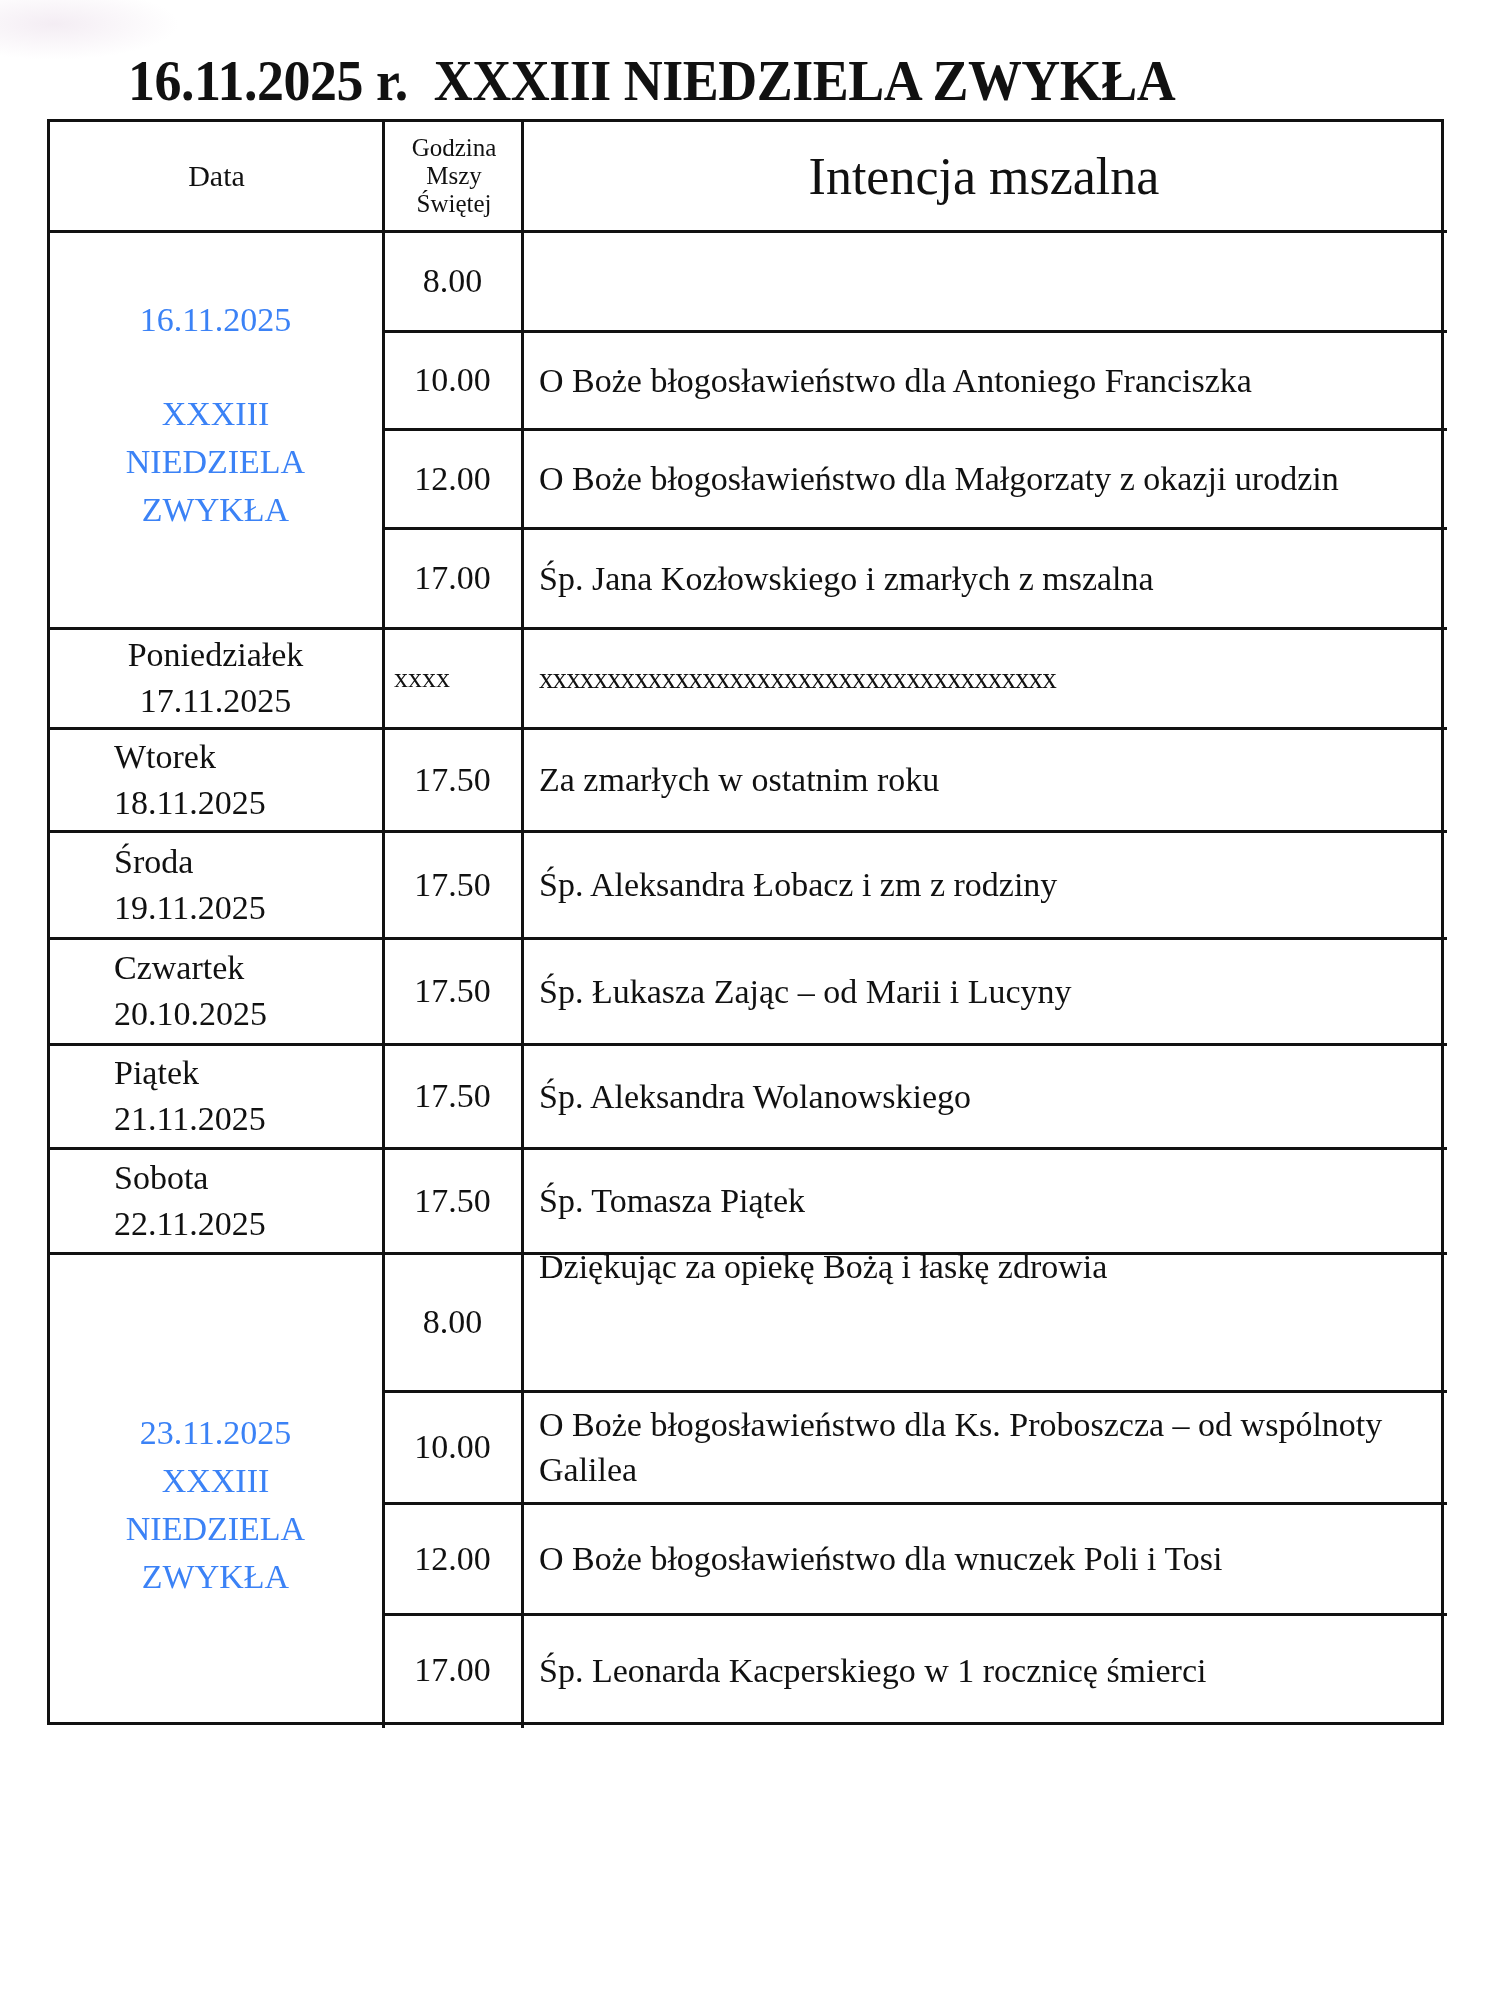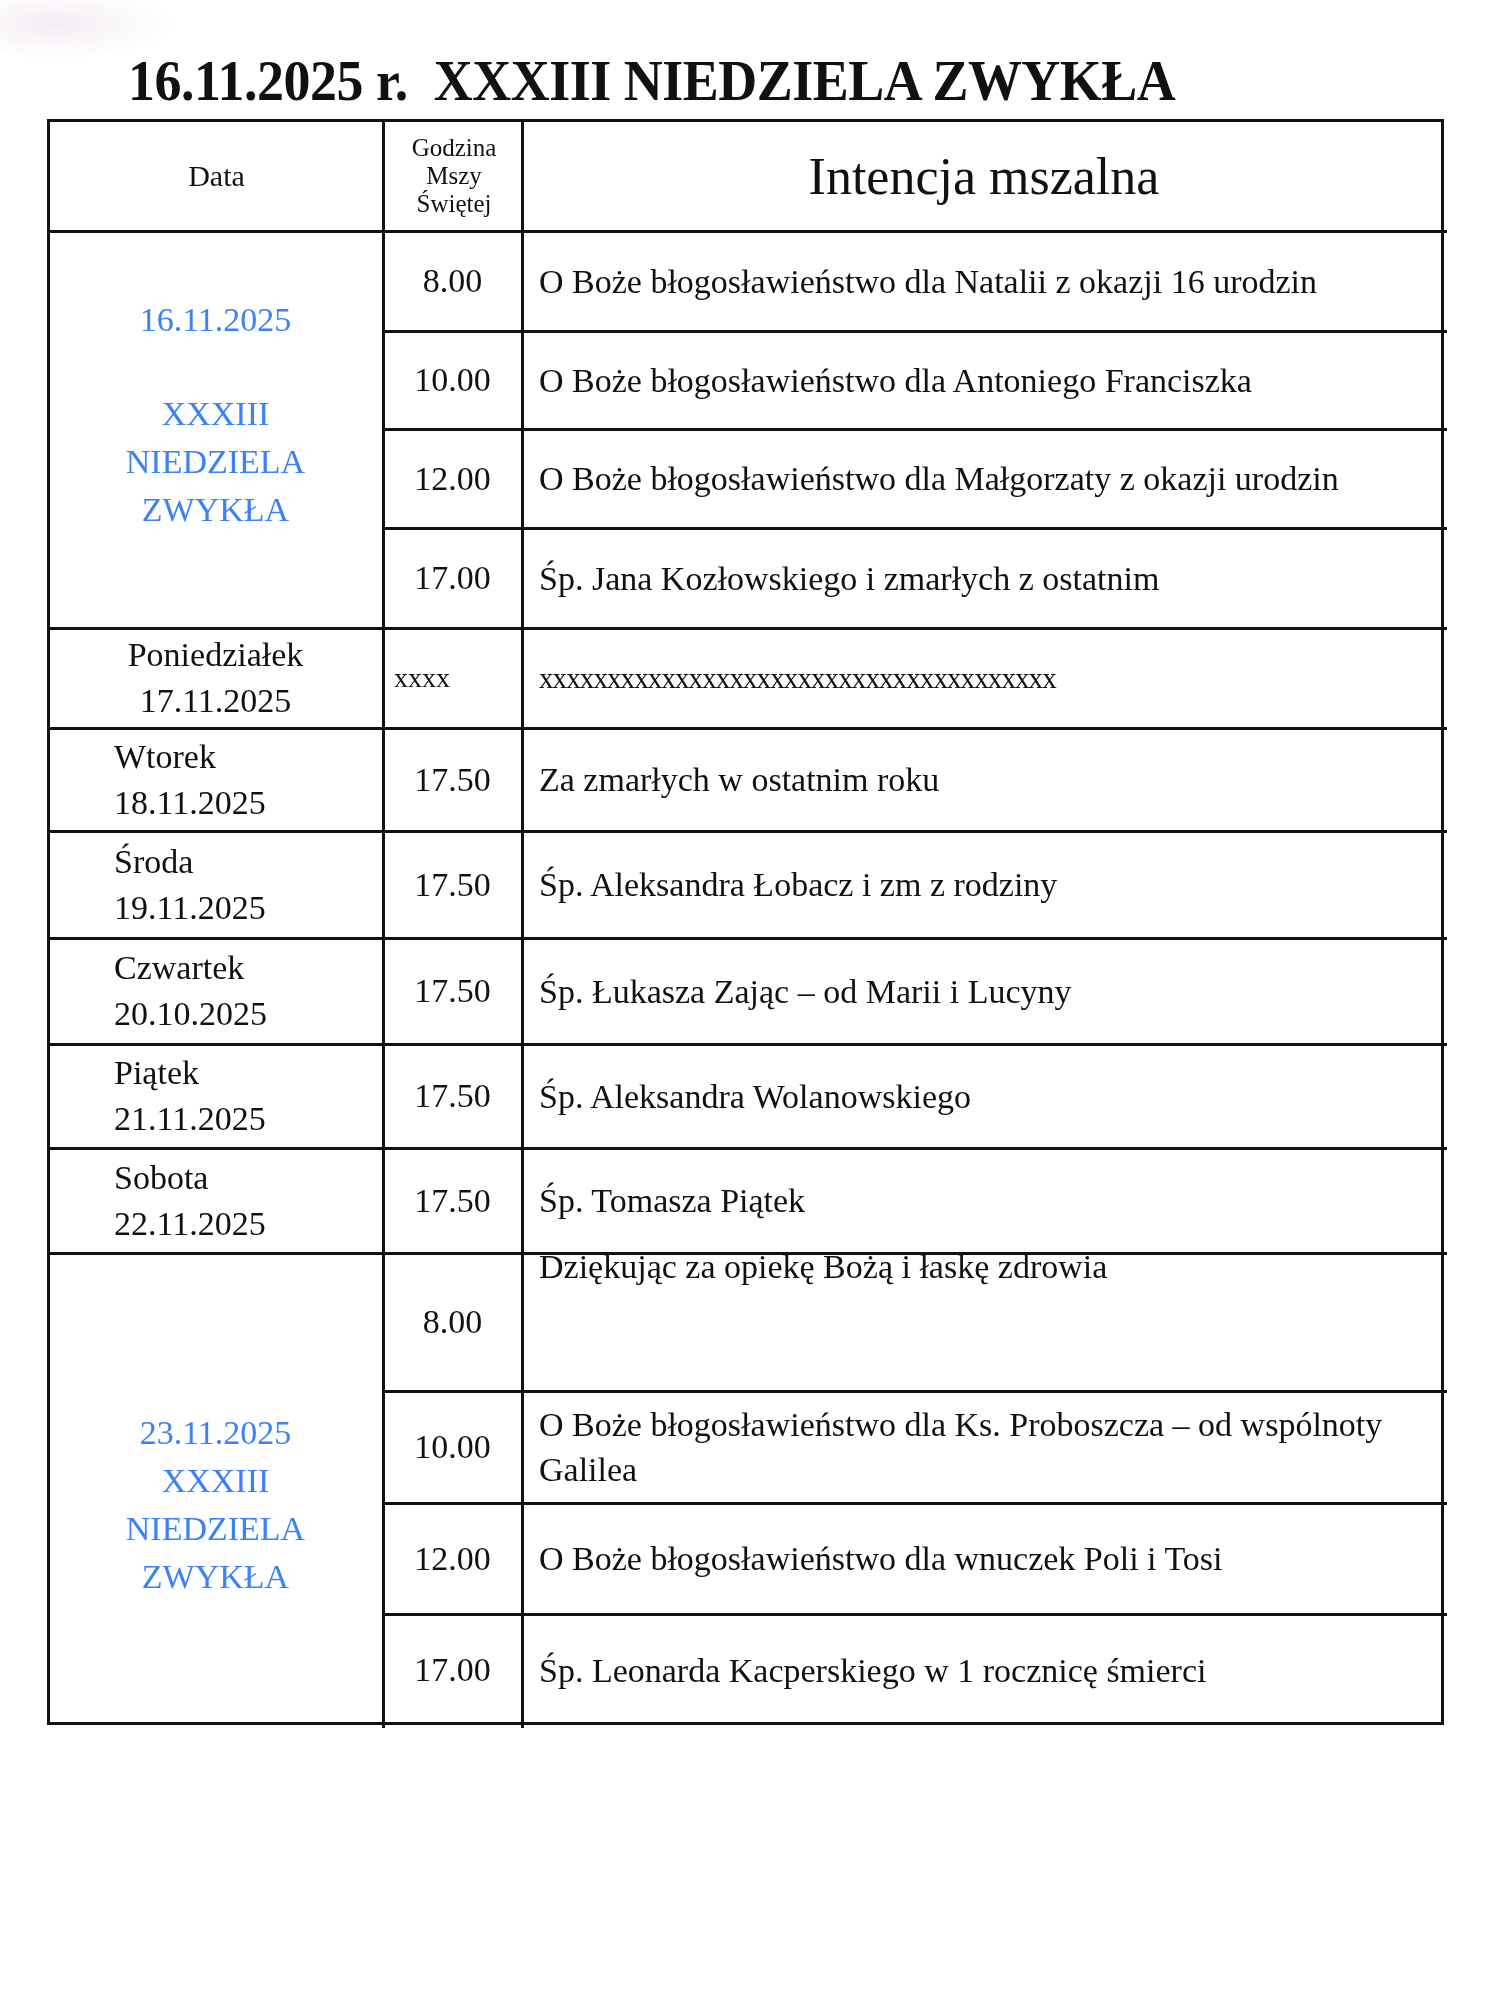--- a/index.html
+++ b/index.html
@@ -56,30 +56,29 @@
     <div class="vline" style="left: 332px; top: -3px; height: 1609px;"></div>
     <div class="vline" style="left: 471px; top: -3px; height: 1609px;"></div>
     <div class="cell sunday" style="left: -1px; top: 110px; width: 333px; height: 395px; padding-bottom: 30px;">
       <span class="line">16.11.2025</span>
       <span class="gap"></span>
       <span class="line">XXXIII</span>
       <span class="line">NIEDZIELA</span>
       <span class="line">ZWYKŁA</span>
     </div>
     <div class="cell time" style="left: 334px; top: 110px; width: 137px; height: 98px;">8.00</div>
-    <div class="cell intent" style="left: 473px; top: 110px; width: 921px; height: 98px;">O Boże błogosławieństwo dla Natalii z okazji 16 urodzin</div>
     <div class="hline" style="left: 332px; width: 1065px; top: 208px;"></div>
     <div class="cell time" style="left: 334px; top: 210px; width: 137px; height: 96px;">10.00</div>
     <div class="cell intent" style="left: 473px; top: 210px; width: 921px; height: 96px;">O Boże błogosławieństwo dla Antoniego Franciszka</div>
     <div class="hline" style="left: 332px; width: 1065px; top: 306px;"></div>
     <div class="cell time" style="left: 334px; top: 308px; width: 137px; height: 97px;">12.00</div>
     <div class="cell intent" style="left: 473px; top: 308px; width: 921px; height: 97px;">O Boże błogosławieństwo dla Małgorzaty z okazji urodzin</div>
     <div class="hline" style="left: 332px; width: 1065px; top: 405px;"></div>
     <div class="cell time" style="left: 334px; top: 407px; width: 137px; height: 98px;">17.00</div>
-    <div class="cell intent" style="left: 473px; top: 407px; width: 921px; height: 98px;">Śp. Jana Kozłowskiego i zmarłych z ostatnim</div>
+    <div class="cell intent" style="left: 473px; top: 407px; width: 921px; height: 98px;">Śp. Jana Kozłowskiego i zmarłych z mszalna</div>
     <div class="hline" style="left: -3px; width: 1400px; top: 505px;"></div>
     <div class="cell day" style="left: -1px; top: 507px; width: 333px; height: 98px; align-items: center; padding-left: 0px;">
       <span class="line">Poniedziałek</span>
       <span class="line">17.11.2025</span>
     </div>
     <div class="cell time" style="left: 334px; top: 507px; width: 137px; height: 98px; font-size: 28px; justify-content: flex-start; padding-left: 10px;">xxxx</div>
     <div class="cell intent" style="left: 473px; top: 507px; width: 921px; height: 98px; font-size: 29px; letter-spacing: -0.9px;">xxxxxxxxxxxxxxxxxxxxxxxxxxxxxxxxxxxxxx</div>
     <div class="hline" style="left: -3px; width: 1400px; top: 605px;"></div>
     <div class="cell day" style="left: -1px; top: 607px; width: 333px; height: 101px;">
       <span class="line">Wtorek</span>

